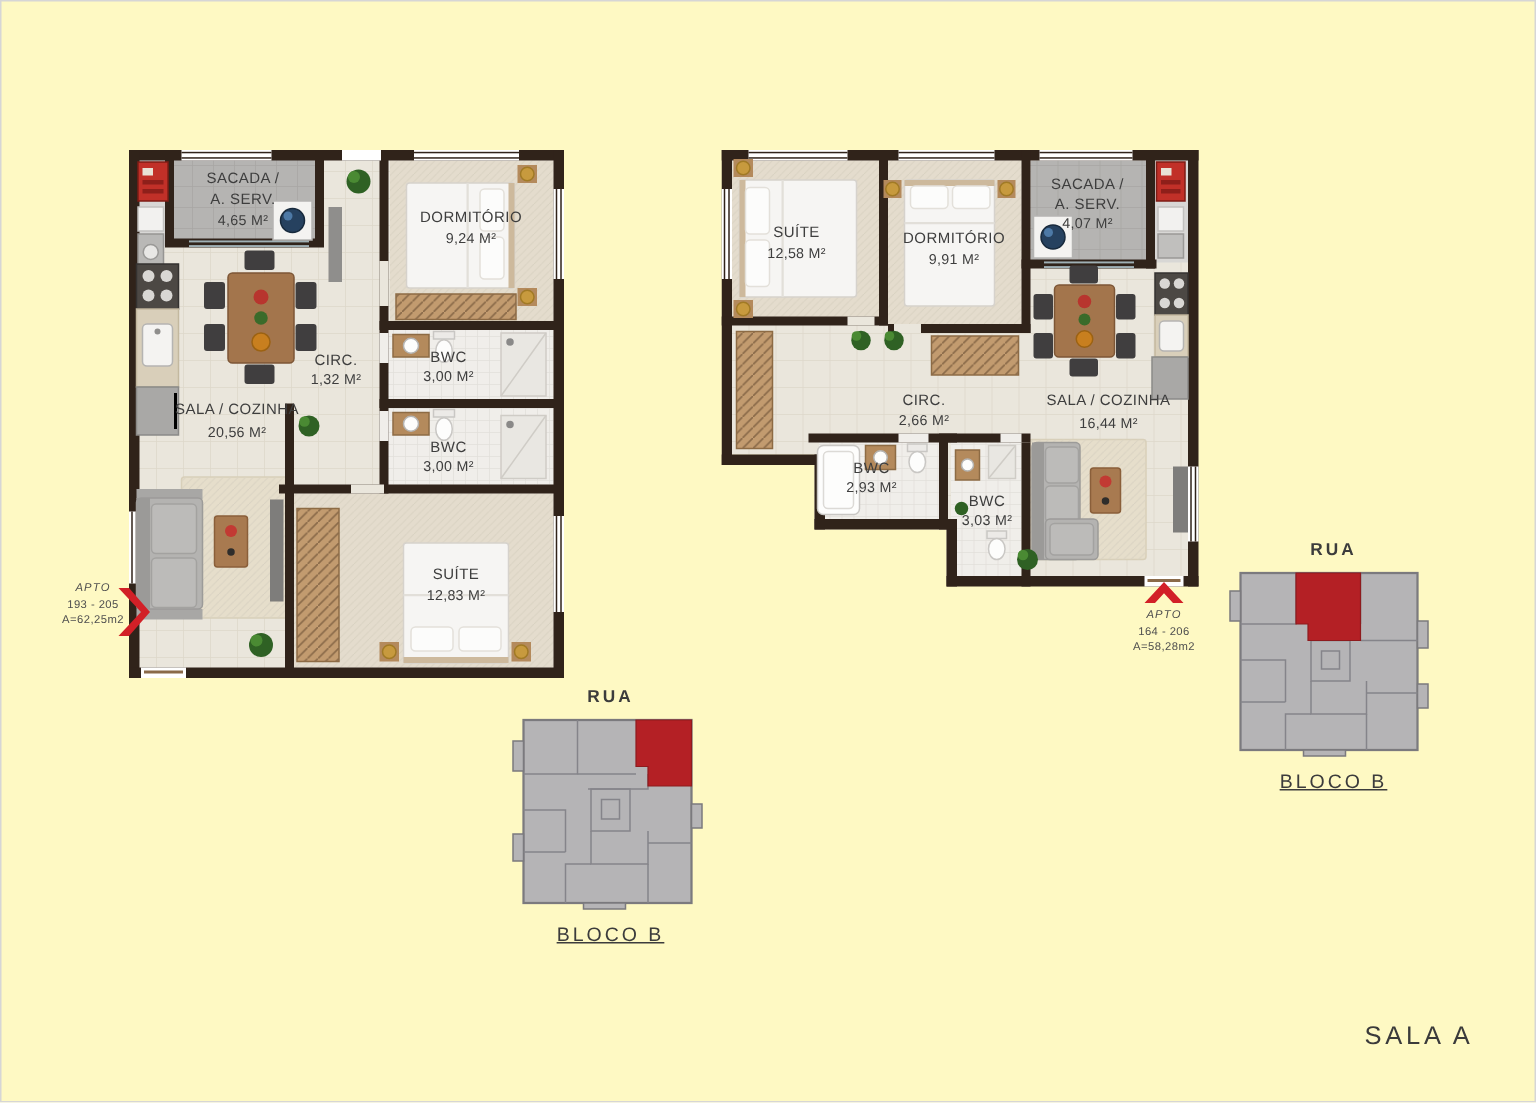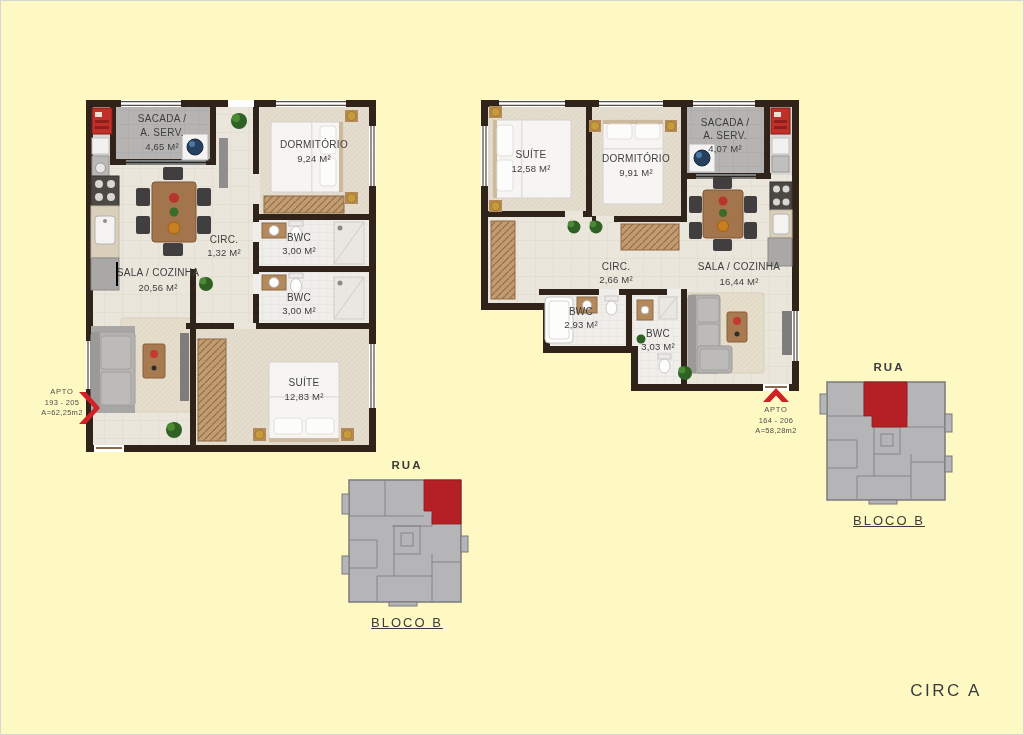--- a/index.html
+++ b/index.html
@@ -5,21 +5,21 @@
   html,body{margin:0;padding:0;background:#ffffff;}
   .page{position:relative;width:1024px;height:735px;background:#fef9c3;
         font-family:"Liberation Sans",sans-serif;overflow:hidden;
         border:1px solid #d6d6d6;box-sizing:border-box;}
   .abs{position:absolute;}
   svg text{font-family:"Liberation Sans",sans-serif;fill:#3e3e3e;}
   text.rname{font-size:10px;letter-spacing:.3px;text-anchor:middle;}
   text.rarea{font-size:9.5px;letter-spacing:.2px;text-anchor:middle;}
   .apto{position:absolute;text-align:center;color:#4f4f4f;font-size:7.5px;
         line-height:10.5px;letter-spacing:.3px;}
-  .apto .l1{letter-spacing:.8px;}
+  .apto .l1{letter-spacing:.8px;font-style:italic;}
   .keyplan{position:absolute;display:flex;flex-direction:column;align-items:center;}
   .keyplan .street{font-size:11.5px;letter-spacing:2px;color:#3c3c3c;margin-bottom:7px;font-weight:bold;}
   .keyplan .block{font-size:13px;letter-spacing:2px;color:#3c3c3c;margin-top:7px;text-decoration:underline;}
   .bloco-a{position:absolute;left:880px;top:680px;width:130px;text-align:center;
            font-size:17px;letter-spacing:2.5px;color:#3b3b3b;}
 </style>
 </head>
 <body>
 
 <div class="page">
@@ -541,15 +541,15 @@
       <path d="M38 120 V96 H55"></path>
       <path d="M92 96 V120"></path>
       <path d="M126 82 H92"></path>
     </g>
     <polygon points="45,2 88,2 88,47 53,47 53,36 45,36" fill="#b42025" stroke="#8e1a1d" stroke-width="0.8"></polygon>
   </svg>
   <div class="block">BLOCO B</div>
 </div>
 
 
-<div class="bloco-a">CIRC A</div>
+<div class="bloco-a">SALA A</div>
 
 </div>
 
 </body></html>

